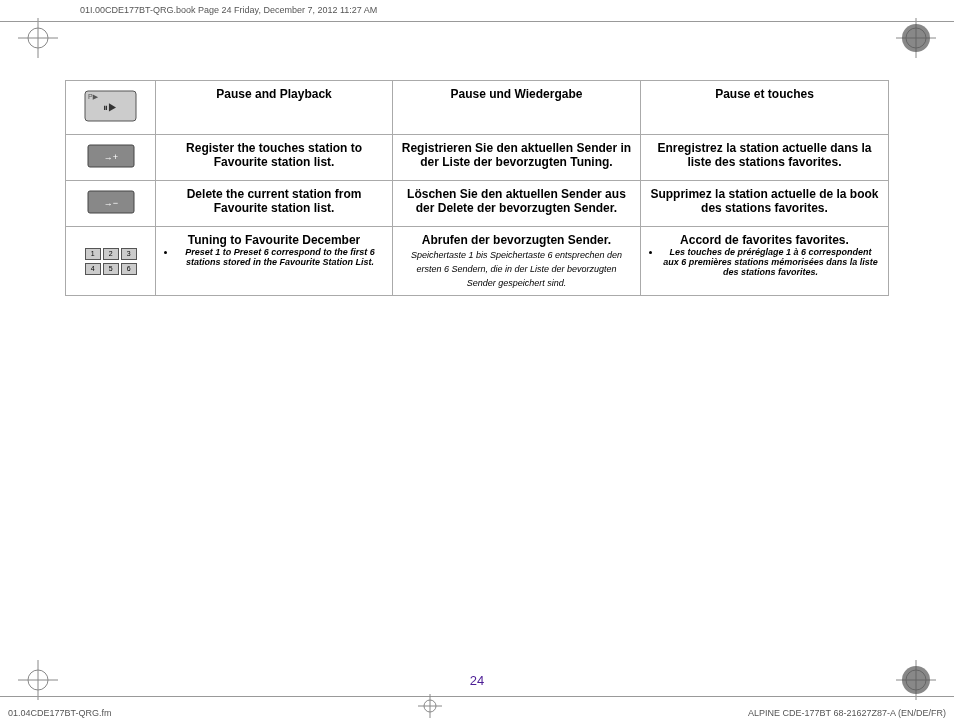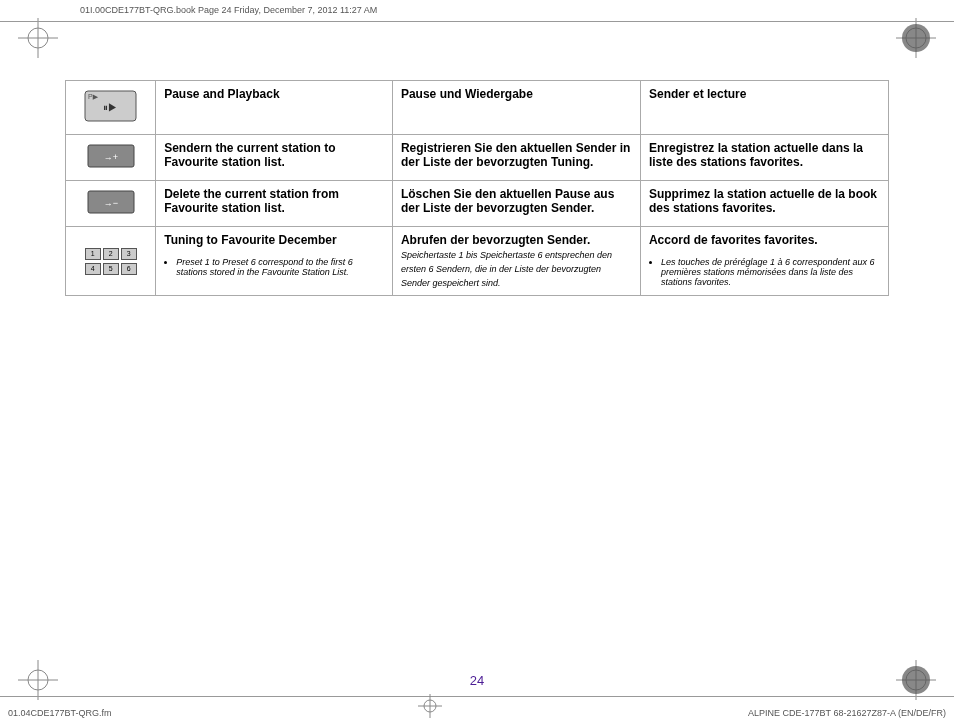--- a/index.html
+++ b/index.html
@@ -89,20 +89,21 @@
     .manual-table {
       width: 100%;
       border-collapse: collapse;
       border: 1px solid #aaa;
     }
 
     .manual-table td {
       border: 1px solid #aaa;
       vertical-align: top;
       padding: 6px 8px;
+      text-align: center;
     }
 
     .manual-table .icon-cell {
       width: 80px;
       text-align: center;
       vertical-align: middle;
     }
 
     .manual-table .en-cell {
       width: 210px;
@@ -120,21 +121,22 @@
     .small-italic { font-size: 9px; font-style: italic; }
 
     
     .bullet-list {
       padding-left: 12px;
       list-style-type: disc;
       font-size: 9px;
       font-style: italic;
     }
     .bullet-list li {
-      margin-top: 10px;
+      margin-top: 0;
+      font-weight: bold;
     }
   </style>
 </head>
 <body>
 
 <div class="corner-mark corner-tl">
   <svg viewBox="0 0 40 40" xmlns="http://www.w3.org/2000/svg">
     <circle cx="20" cy="20" r="10" fill="none" stroke="#888" stroke-width="1"></circle>
     <line x1="20" y1="0" x2="20" y2="40" stroke="#888" stroke-width="1"></line>
     <line x1="0" y1="20" x2="40" y2="20" stroke="#888" stroke-width="1"></line>
@@ -181,54 +183,54 @@
             <text x="5" y="12" font-size="7" fill="#555" font-family="Arial">P▶</text>
           </svg>
         </td>
         <td class="en-cell">
           <span class="bold-text">Pause and Playback</span>
         </td>
         <td class="de-cell">
           <span class="bold-text">Pause und Wiedergabe</span>
         </td>
         <td class="fr-cell">
-          <span class="bold-text">Sender et lecture</span>
+          <span class="bold-text">Pause et touches</span>
         </td>
       </tr>
 
       <tr>
         <td class="icon-cell">
           <svg width="50" height="30" viewBox="0 0 50 30" xmlns="http://www.w3.org/2000/svg">
             <rect x="2" y="4" width="46" height="22" rx="2" ry="2" fill="#888" stroke="#444" stroke-width="1"></rect>
             <text x="25" y="19" text-anchor="middle" font-size="9" fill="white" font-family="Arial">→+</text>
           </svg>
         </td>
         <td class="en-cell">
-          <span class="bold-text">Sendern the current station to Favourite station list.</span>
+          <span class="bold-text">Register the touches station to Favourite station list.</span>
         </td>
         <td class="de-cell">
           <span class="bold-text">Registrieren Sie den aktuellen Sender in der Liste der bevorzugten Tuning.</span>
         </td>
         <td class="fr-cell">
           <span class="bold-text">Enregistrez la station actuelle dans la liste des stations favorites.</span>
         </td>
       </tr>
 
       <tr>
         <td class="icon-cell">
           <svg width="50" height="30" viewBox="0 0 50 30" xmlns="http://www.w3.org/2000/svg">
             <rect x="2" y="4" width="46" height="22" rx="2" ry="2" fill="#888" stroke="#444" stroke-width="1"></rect>
             <text x="25" y="19" text-anchor="middle" font-size="9" fill="white" font-family="Arial">→−</text>
           </svg>
         </td>
         <td class="en-cell">
           <span class="bold-text">Delete the current station from Favourite station list.</span>
         </td>
         <td class="de-cell">
-          <span class="bold-text">Löschen Sie den aktuellen Pause aus der Liste der bevorzugten Sender.</span>
+          <span class="bold-text">Löschen Sie den aktuellen Sender aus der Delete der bevorzugten Sender.</span>
         </td>
         <td class="fr-cell">
           <span class="bold-text">Supprimez la station actuelle de la book des stations favorites.</span>
         </td>
       </tr>
 
       <tr>
         <td class="icon-cell">
           <div style="display:flex;flex-direction:column;align-items:center;gap:3px;">
 

